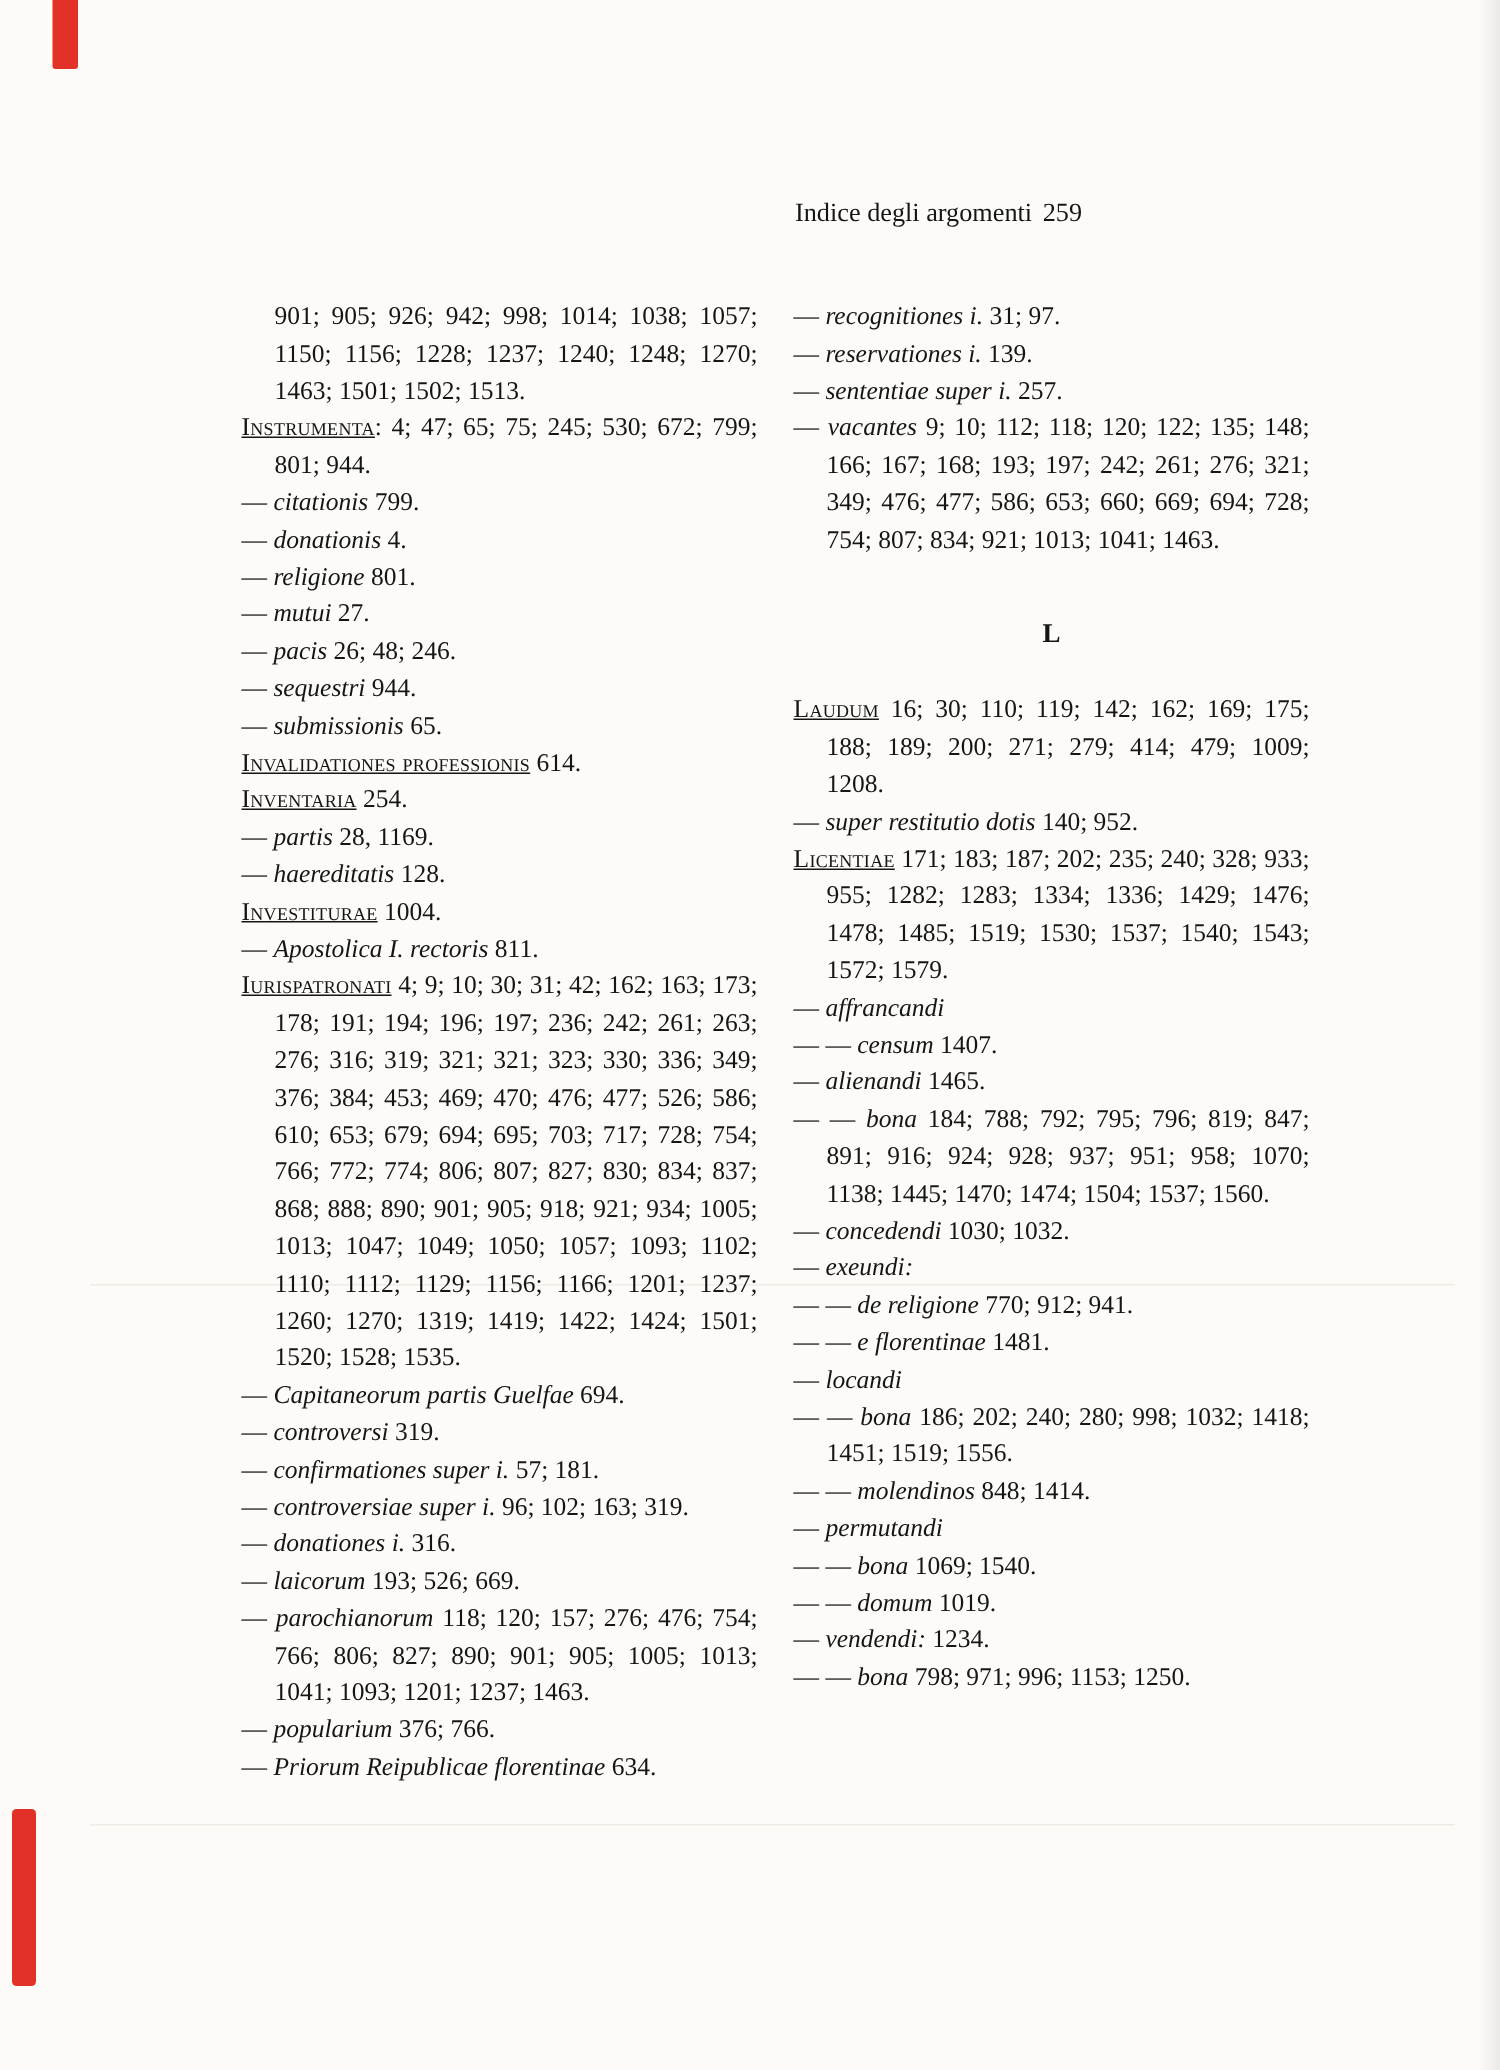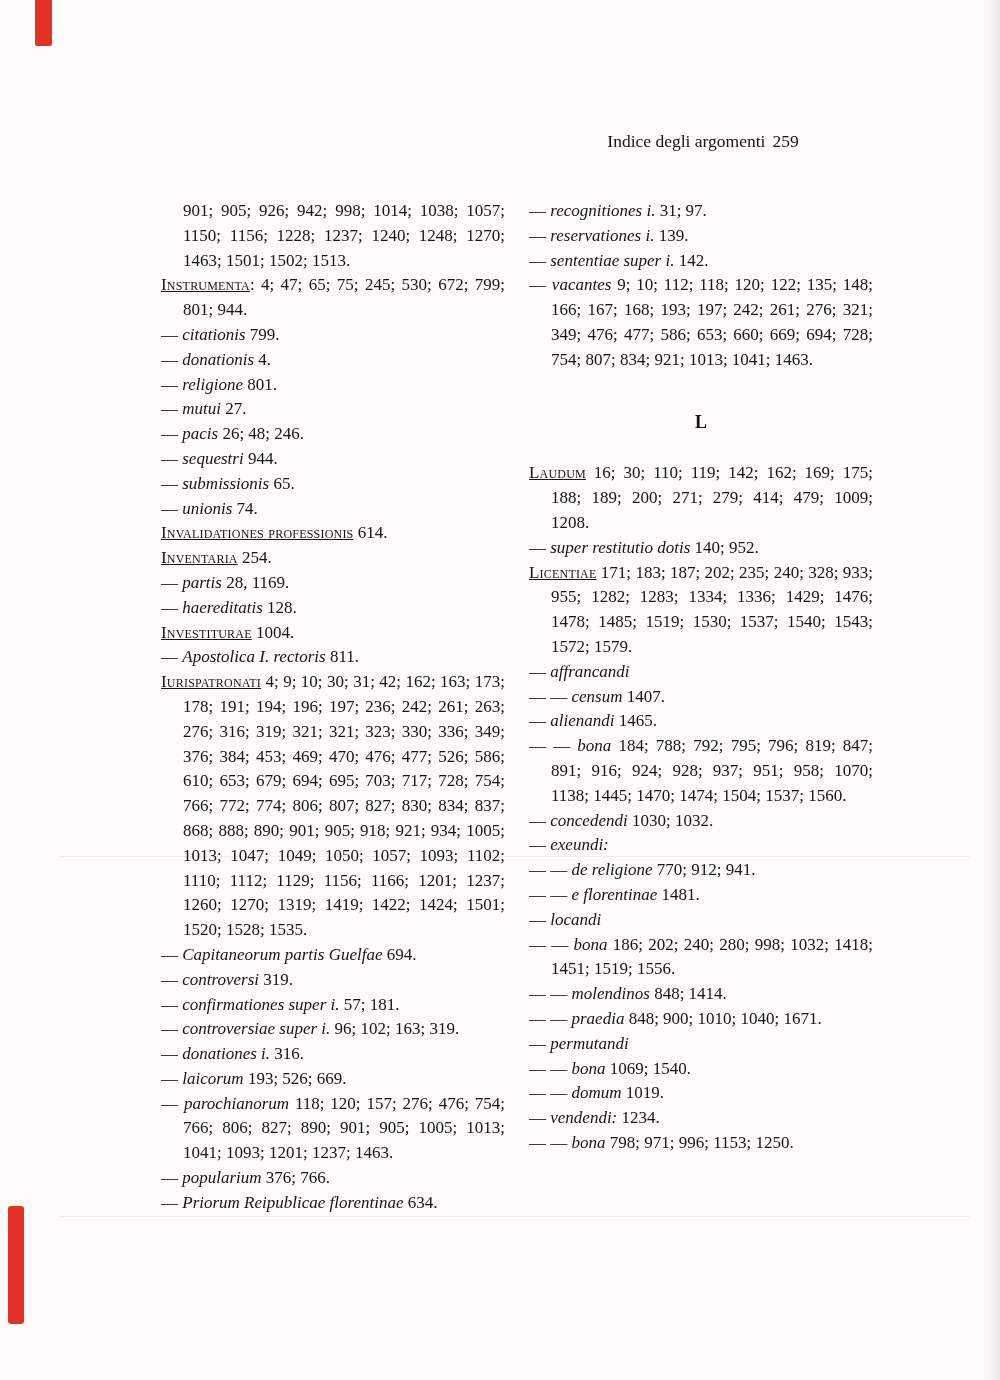--- a/index.html
+++ b/index.html
@@ -13,21 +13,21 @@
     color: #151515;
     overflow: hidden;
   }
   .page { position: absolute; inset: 0; }
 
   .running-header {
     position: absolute;
     top: 131px;
     left: 530px;
     width: 346px;
-    text-align: center;
+    text-align: left;
     font-size: 17.5px;
     white-space: nowrap;
   }
   .running-header .pagenum { margin-left: 7px; }
 
   .text-block {
     position: absolute;
     top: 199px;
     left: 161px;
     width: 716px;
@@ -93,59 +93,57 @@
     <div class="col" id="col-left">
         <p class="entry cont"><span class="refs">901; 905; 926; 942; 998; 1014; 1038; 1057; 1150; 1156; 1228; 1237; 1240; 1248; 1270; 1463; 1501; 1502; 1513.</span></p>
         <p class="entry head"><span class="term">Instrumenta</span><span class="refs">: 4; 47; 65; 75; 245; 530; 672; 799; 801; 944.</span></p>
         <p class="entry sub"><span class="dash">— </span><span class="term">citationis</span><span class="refs"> 799.</span></p>
         <p class="entry sub"><span class="dash">— </span><span class="term">donationis</span><span class="refs"> 4.</span></p>
         <p class="entry sub"><span class="dash">— </span><span class="term">religione</span><span class="refs"> 801.</span></p>
         <p class="entry sub"><span class="dash">— </span><span class="term">mutui</span><span class="refs"> 27.</span></p>
         <p class="entry sub"><span class="dash">— </span><span class="term">pacis</span><span class="refs"> 26; 48; 246.</span></p>
         <p class="entry sub"><span class="dash">— </span><span class="term">sequestri</span><span class="refs"> 944.</span></p>
         <p class="entry sub"><span class="dash">— </span><span class="term">submissionis</span><span class="refs"> 65.</span></p>
-        <p class="entry sub"><span class="dash">— </span><span class="term">unionis</span><span class="refs"> 74.</span></p>
         <p class="entry head"><span class="term">Invalidationes professionis</span><span class="refs"> 614.</span></p>
         <p class="entry head"><span class="term">Inventaria</span><span class="refs"> 254.</span></p>
         <p class="entry sub"><span class="dash">— </span><span class="term">partis</span><span class="refs"> 28, 1169.</span></p>
         <p class="entry sub"><span class="dash">— </span><span class="term">haereditatis</span><span class="refs"> 128.</span></p>
         <p class="entry head"><span class="term">Investiturae</span><span class="refs"> 1004.</span></p>
         <p class="entry sub"><span class="dash">— </span><span class="term">Apostolica I. rectoris</span><span class="refs"> 811.</span></p>
         <p class="entry head"><span class="term">Iurispatronati</span><span class="refs"> 4; 9; 10; 30; 31; 42; 162; 163; 173; 178; 191; 194; 196; 197; 236; 242; 261; 263; 276; 316; 319; 321; 321; 323; 330; 336; 349; 376; 384; 453; 469; 470; 476; 477; 526; 586; 610; 653; 679; 694; 695; 703; 717; 728; 754; 766; 772; 774; 806; 807; 827; 830; 834; 837; 868; 888; 890; 901; 905; 918; 921; 934; 1005; 1013; 1047; 1049; 1050; 1057; 1093; 1102; 1110; 1112; 1129; 1156; 1166; 1201; 1237; 1260; 1270; 1319; 1419; 1422; 1424; 1501; 1520; 1528; 1535.</span></p>
         <p class="entry sub"><span class="dash">— </span><span class="term">Capitaneorum partis Guelfae</span><span class="refs"> 694.</span></p>
         <p class="entry sub"><span class="dash">— </span><span class="term">controversi</span><span class="refs"> 319.</span></p>
         <p class="entry sub"><span class="dash">— </span><span class="term">confirmationes super i.</span><span class="refs"> 57; 181.</span></p>
         <p class="entry sub"><span class="dash">— </span><span class="term">controversiae super i.</span><span class="refs"> 96; 102; 163; 319.</span></p>
         <p class="entry sub"><span class="dash">— </span><span class="term">donationes i.</span><span class="refs"> 316.</span></p>
         <p class="entry sub"><span class="dash">— </span><span class="term">laicorum</span><span class="refs"> 193; 526; 669.</span></p>
         <p class="entry sub"><span class="dash">— </span><span class="term">parochianorum</span><span class="refs"> 118; 120; 157; 276; 476; 754; 766; 806; 827; 890; 901; 905; 1005; 1013; 1041; 1093; 1201; 1237; 1463.</span></p>
         <p class="entry sub"><span class="dash">— </span><span class="term">popularium</span><span class="refs"> 376; 766.</span></p>
         <p class="entry sub"><span class="dash">— </span><span class="term">Priorum Reipublicae florentinae</span><span class="refs"> 634.</span></p>
       </div>
     <div class="col" id="col-right">
         <p class="entry sub"><span class="dash">— </span><span class="term">recognitiones i.</span><span class="refs"> 31; 97.</span></p>
         <p class="entry sub"><span class="dash">— </span><span class="term">reservationes i.</span><span class="refs"> 139.</span></p>
-        <p class="entry sub"><span class="dash">— </span><span class="term">sententiae super i.</span><span class="refs"> 142.</span></p>
+        <p class="entry sub"><span class="dash">— </span><span class="term">sententiae super i.</span><span class="refs"> 257.</span></p>
         <p class="entry sub"><span class="dash">— </span><span class="term">vacantes</span><span class="refs"> 9; 10; 112; 118; 120; 122; 135; 148; 166; 167; 168; 193; 197; 242; 261; 276; 321; 349; 476; 477; 586; 653; 660; 669; 694; 728; 754; 807; 834; 921; 1013; 1041; 1463.</span></p>
         <div class="section-heading">L</div>
         <p class="entry head"><span class="term">Laudum</span><span class="refs"> 16; 30; 110; 119; 142; 162; 169; 175; 188; 189; 200; 271; 279; 414; 479; 1009; 1208.</span></p>
         <p class="entry sub"><span class="dash">— </span><span class="term">super restitutio dotis</span><span class="refs"> 140; 952.</span></p>
         <p class="entry head"><span class="term">Licentiae</span><span class="refs"> 171; 183; 187; 202; 235; 240; 328; 933; 955; 1282; 1283; 1334; 1336; 1429; 1476; 1478; 1485; 1519; 1530; 1537; 1540; 1543; 1572; 1579.</span></p>
         <p class="entry sub"><span class="dash">— </span><span class="term">affrancandi</span></p>
         <p class="entry sub2"><span class="dash">— — </span><span class="term">censum</span><span class="refs"> 1407.</span></p>
         <p class="entry sub"><span class="dash">— </span><span class="term">alienandi</span><span class="refs"> 1465.</span></p>
         <p class="entry sub2"><span class="dash">— — </span><span class="term">bona</span><span class="refs"> 184; 788; 792; 795; 796; 819; 847; 891; 916; 924; 928; 937; 951; 958; 1070; 1138; 1445; 1470; 1474; 1504; 1537; 1560.</span></p>
         <p class="entry sub"><span class="dash">— </span><span class="term">concedendi</span><span class="refs"> 1030; 1032.</span></p>
         <p class="entry sub"><span class="dash">— </span><span class="term">exeundi:</span></p>
         <p class="entry sub2"><span class="dash">— — </span><span class="term">de religione</span><span class="refs"> 770; 912; 941.</span></p>
         <p class="entry sub2"><span class="dash">— — </span><span class="term">e florentinae</span><span class="refs"> 1481.</span></p>
         <p class="entry sub"><span class="dash">— </span><span class="term">locandi</span></p>
         <p class="entry sub2"><span class="dash">— — </span><span class="term">bona</span><span class="refs"> 186; 202; 240; 280; 998; 1032; 1418; 1451; 1519; 1556.</span></p>
         <p class="entry sub2"><span class="dash">— — </span><span class="term">molendinos</span><span class="refs"> 848; 1414.</span></p>
-        <p class="entry sub2"><span class="dash">— — </span><span class="term">praedia</span><span class="refs"> 848; 900; 1010; 1040; 1671.</span></p>
         <p class="entry sub"><span class="dash">— </span><span class="term">permutandi</span></p>
         <p class="entry sub2"><span class="dash">— — </span><span class="term">bona</span><span class="refs"> 1069; 1540.</span></p>
         <p class="entry sub2"><span class="dash">— — </span><span class="term">domum</span><span class="refs"> 1019.</span></p>
         <p class="entry sub"><span class="dash">— </span><span class="term">vendendi:</span><span class="refs"> 1234.</span></p>
         <p class="entry sub2"><span class="dash">— — </span><span class="term">bona</span><span class="refs"> 798; 971; 996; 1153; 1250.</span></p>
       </div>
   </div>
 
 </div>
 

